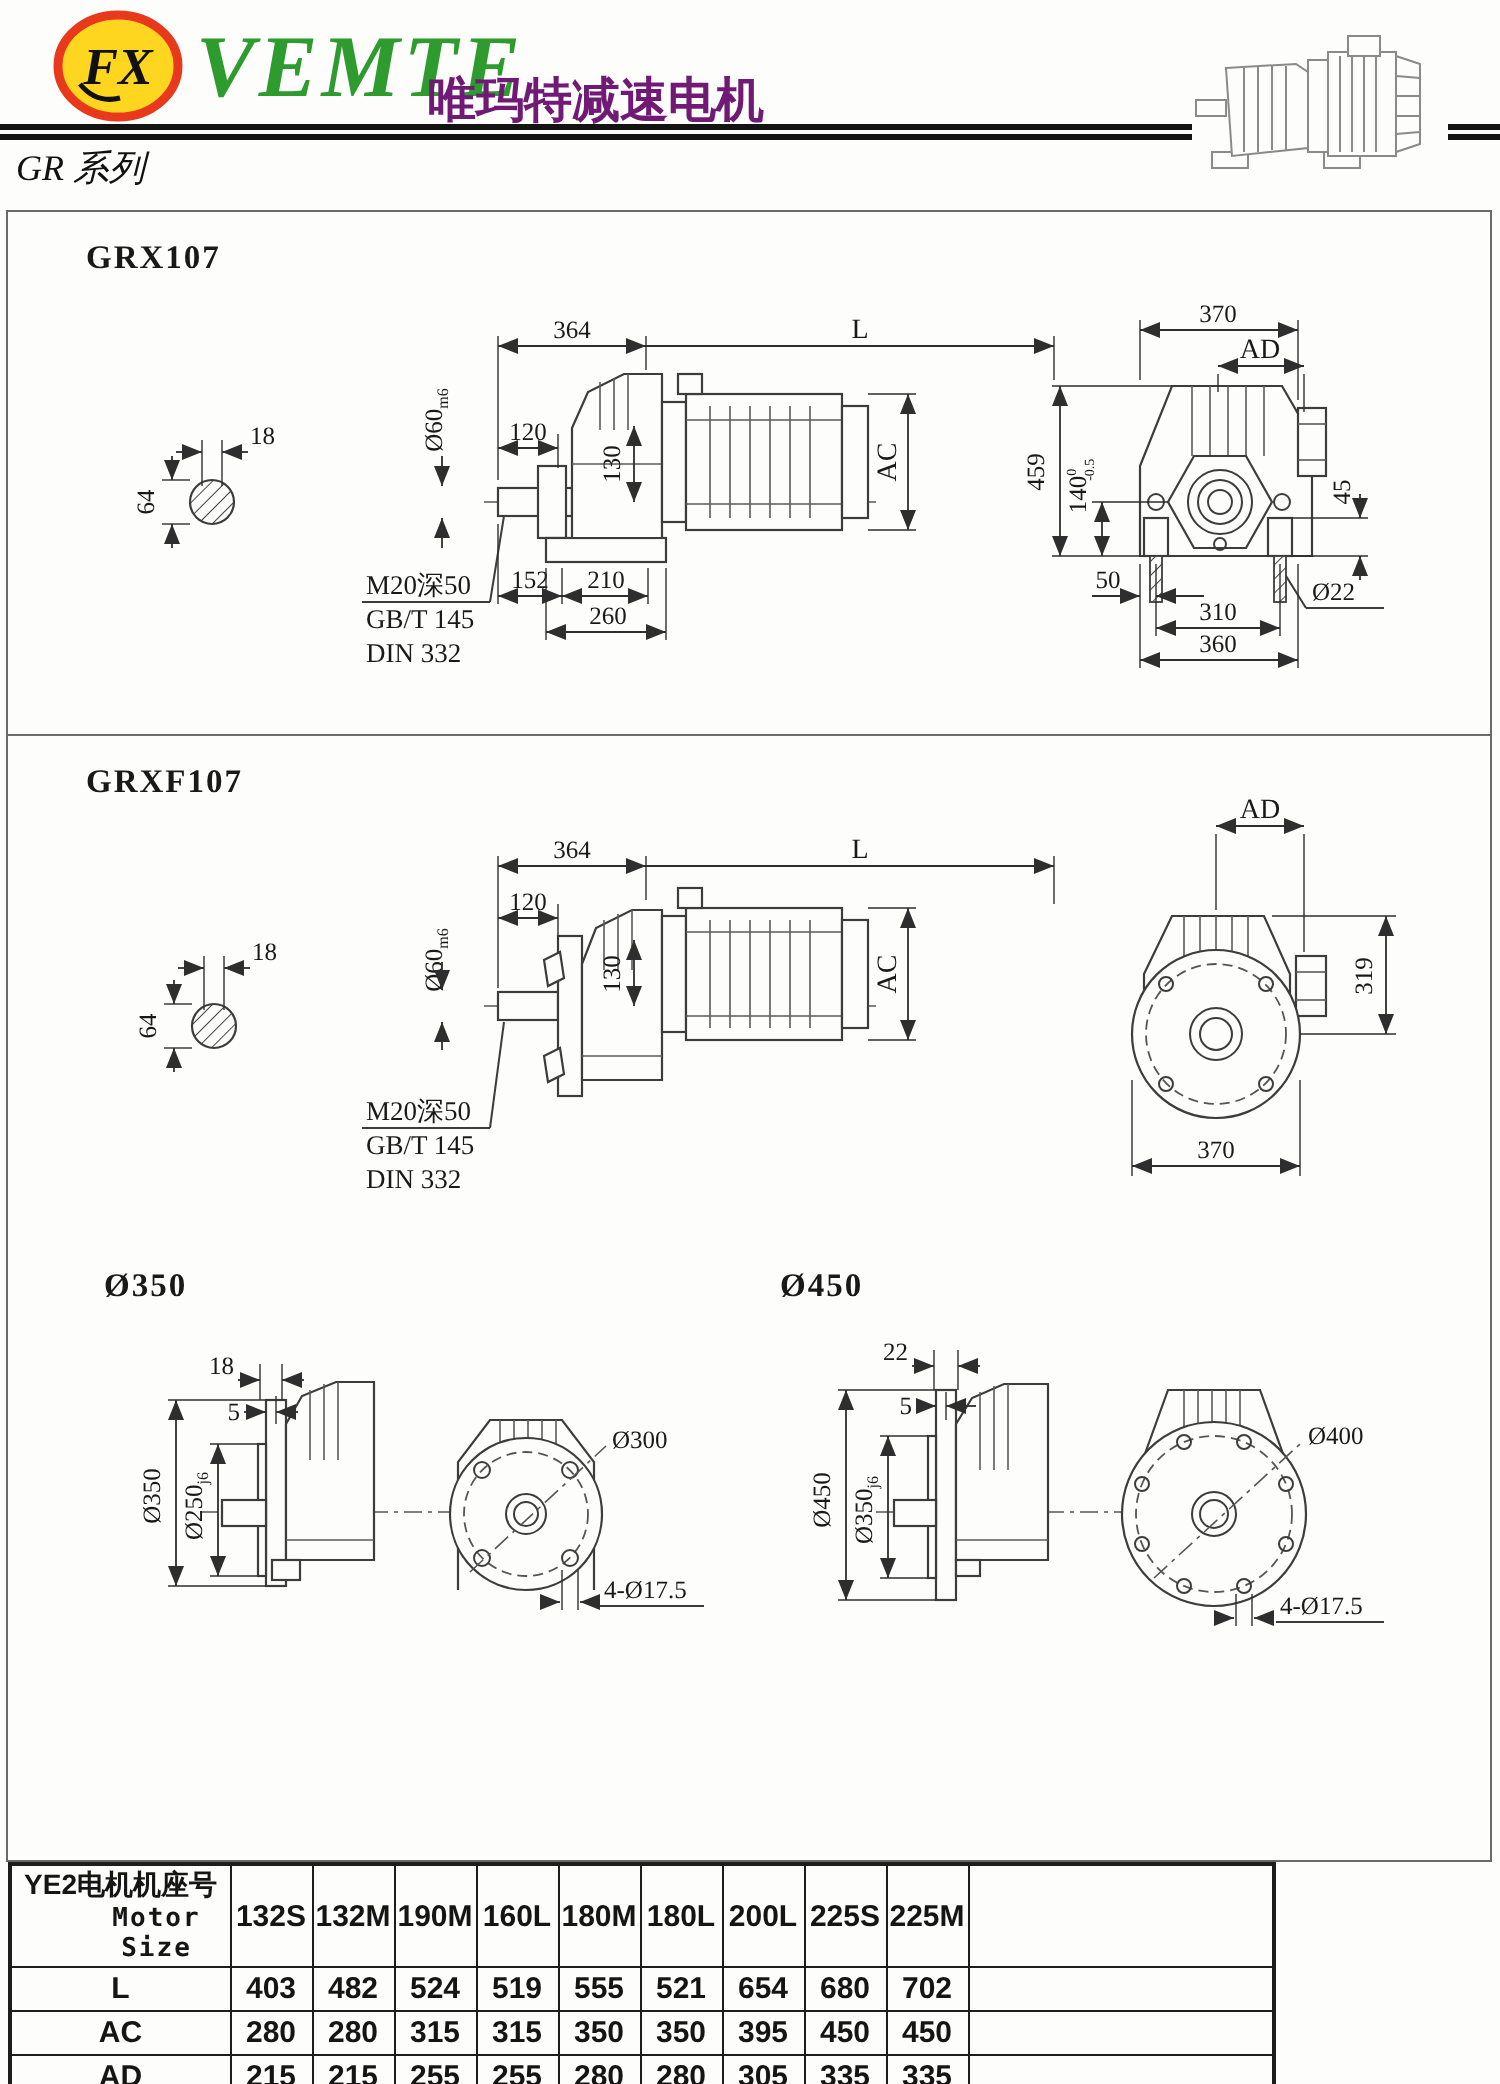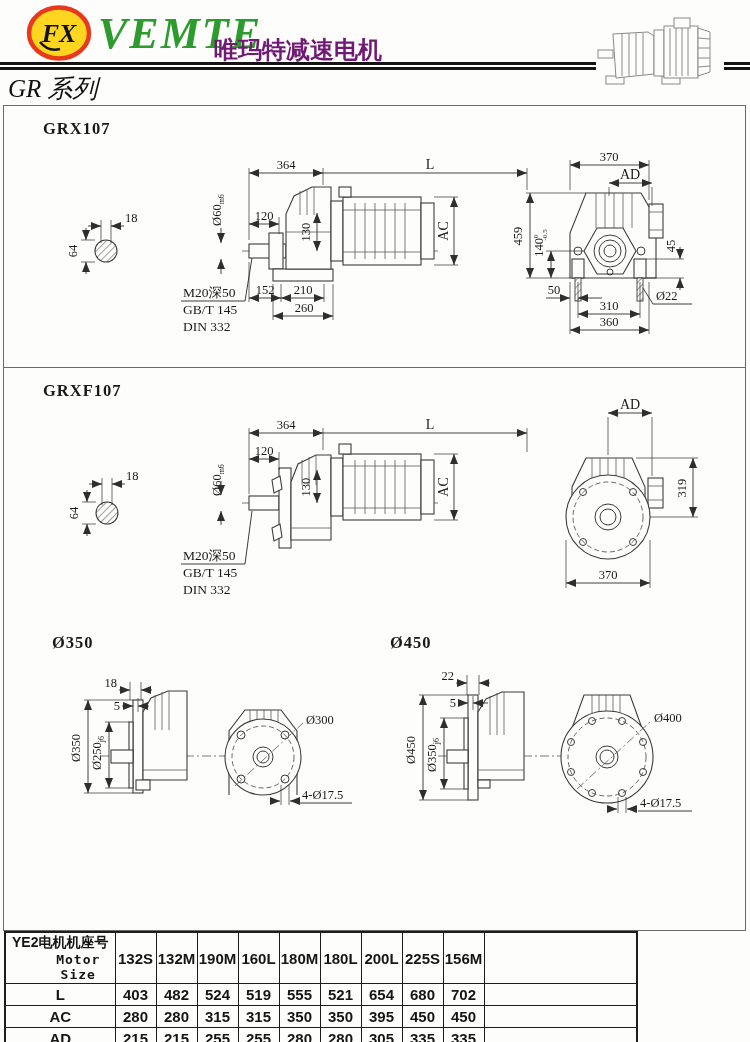--- a/index.html
+++ b/index.html
@@ -2,21 +2,21 @@
 <html><head>
 <meta charset="utf-8">
 <style>
   html,body{margin:0;padding:0;}
   body{width:750px;height:1042px;position:relative;background:#fdfdfc;font-family:"Liberation Serif",serif;overflow:hidden;}
   .abs{position:absolute;}
   
   .brand{font-style:italic;font-weight:bold;font-size:44px;color:#2e9b2e;letter-spacing:2px;font-family:"Liberation Serif",serif;text-align:center;}
   .brand-cn{font-weight:bold;font-size:24px;color:#701a75;font-family:"Liberation Sans",sans-serif;}
   .rule2{left:0;right:0;top:62px;height:2px;border-top:3px solid #141414;border-bottom:3px solid #141414;}
-  .series{font-style:italic;font-size:25px;color:#111;font-family:"Liberation Serif",serif;}
+  .series{font-style:italic;font-size:18px;color:#111;font-family:"Liberation Serif",serif;}
   
   .frame{left:3px;top:105px;width:741px;height:824px;border:1px solid #6a6a6a;background:#fdfdfc;}
   .divider{left:3px;top:367px;width:743px;border-top:1px solid #6a6a6a;height:0;}
   
   svg{overflow:visible;}
   .ol{stroke:#3c3c3c;stroke-width:1.1;fill:#fdfdfc;}
   .ln{stroke:#3c3c3c;stroke-width:1;fill:none;}
   .thin{stroke:#5a5a5a;stroke-width:.8;fill:none;}
   .cl{stroke:#555;stroke-width:.8;stroke-dasharray:9 3 2 3;fill:none;}
   .dash{stroke:#555;stroke-width:.9;stroke-dasharray:5 3;fill:none;}
@@ -494,21 +494,21 @@
       <div class="hd-en">Motor Size</div>
     </td>
     <td class="colhead">132S</td>
     <td class="colhead">132M</td>
     <td class="colhead">190M</td>
     <td class="colhead">160L</td>
     <td class="colhead">180M</td>
     <td class="colhead">180L</td>
     <td class="colhead">200L</td>
     <td class="colhead">225S</td>
-    <td class="colhead">156M</td>
+    <td class="colhead">225M</td>
     <td></td>
   </tr>
   <tr style="height:22px;">
     <td class="rowlab">L</td>
     <td class="num">403</td>
     <td class="num">482</td>
     <td class="num">524</td>
     <td class="num">519</td>
     <td class="num">555</td>
     <td class="num">521</td>

